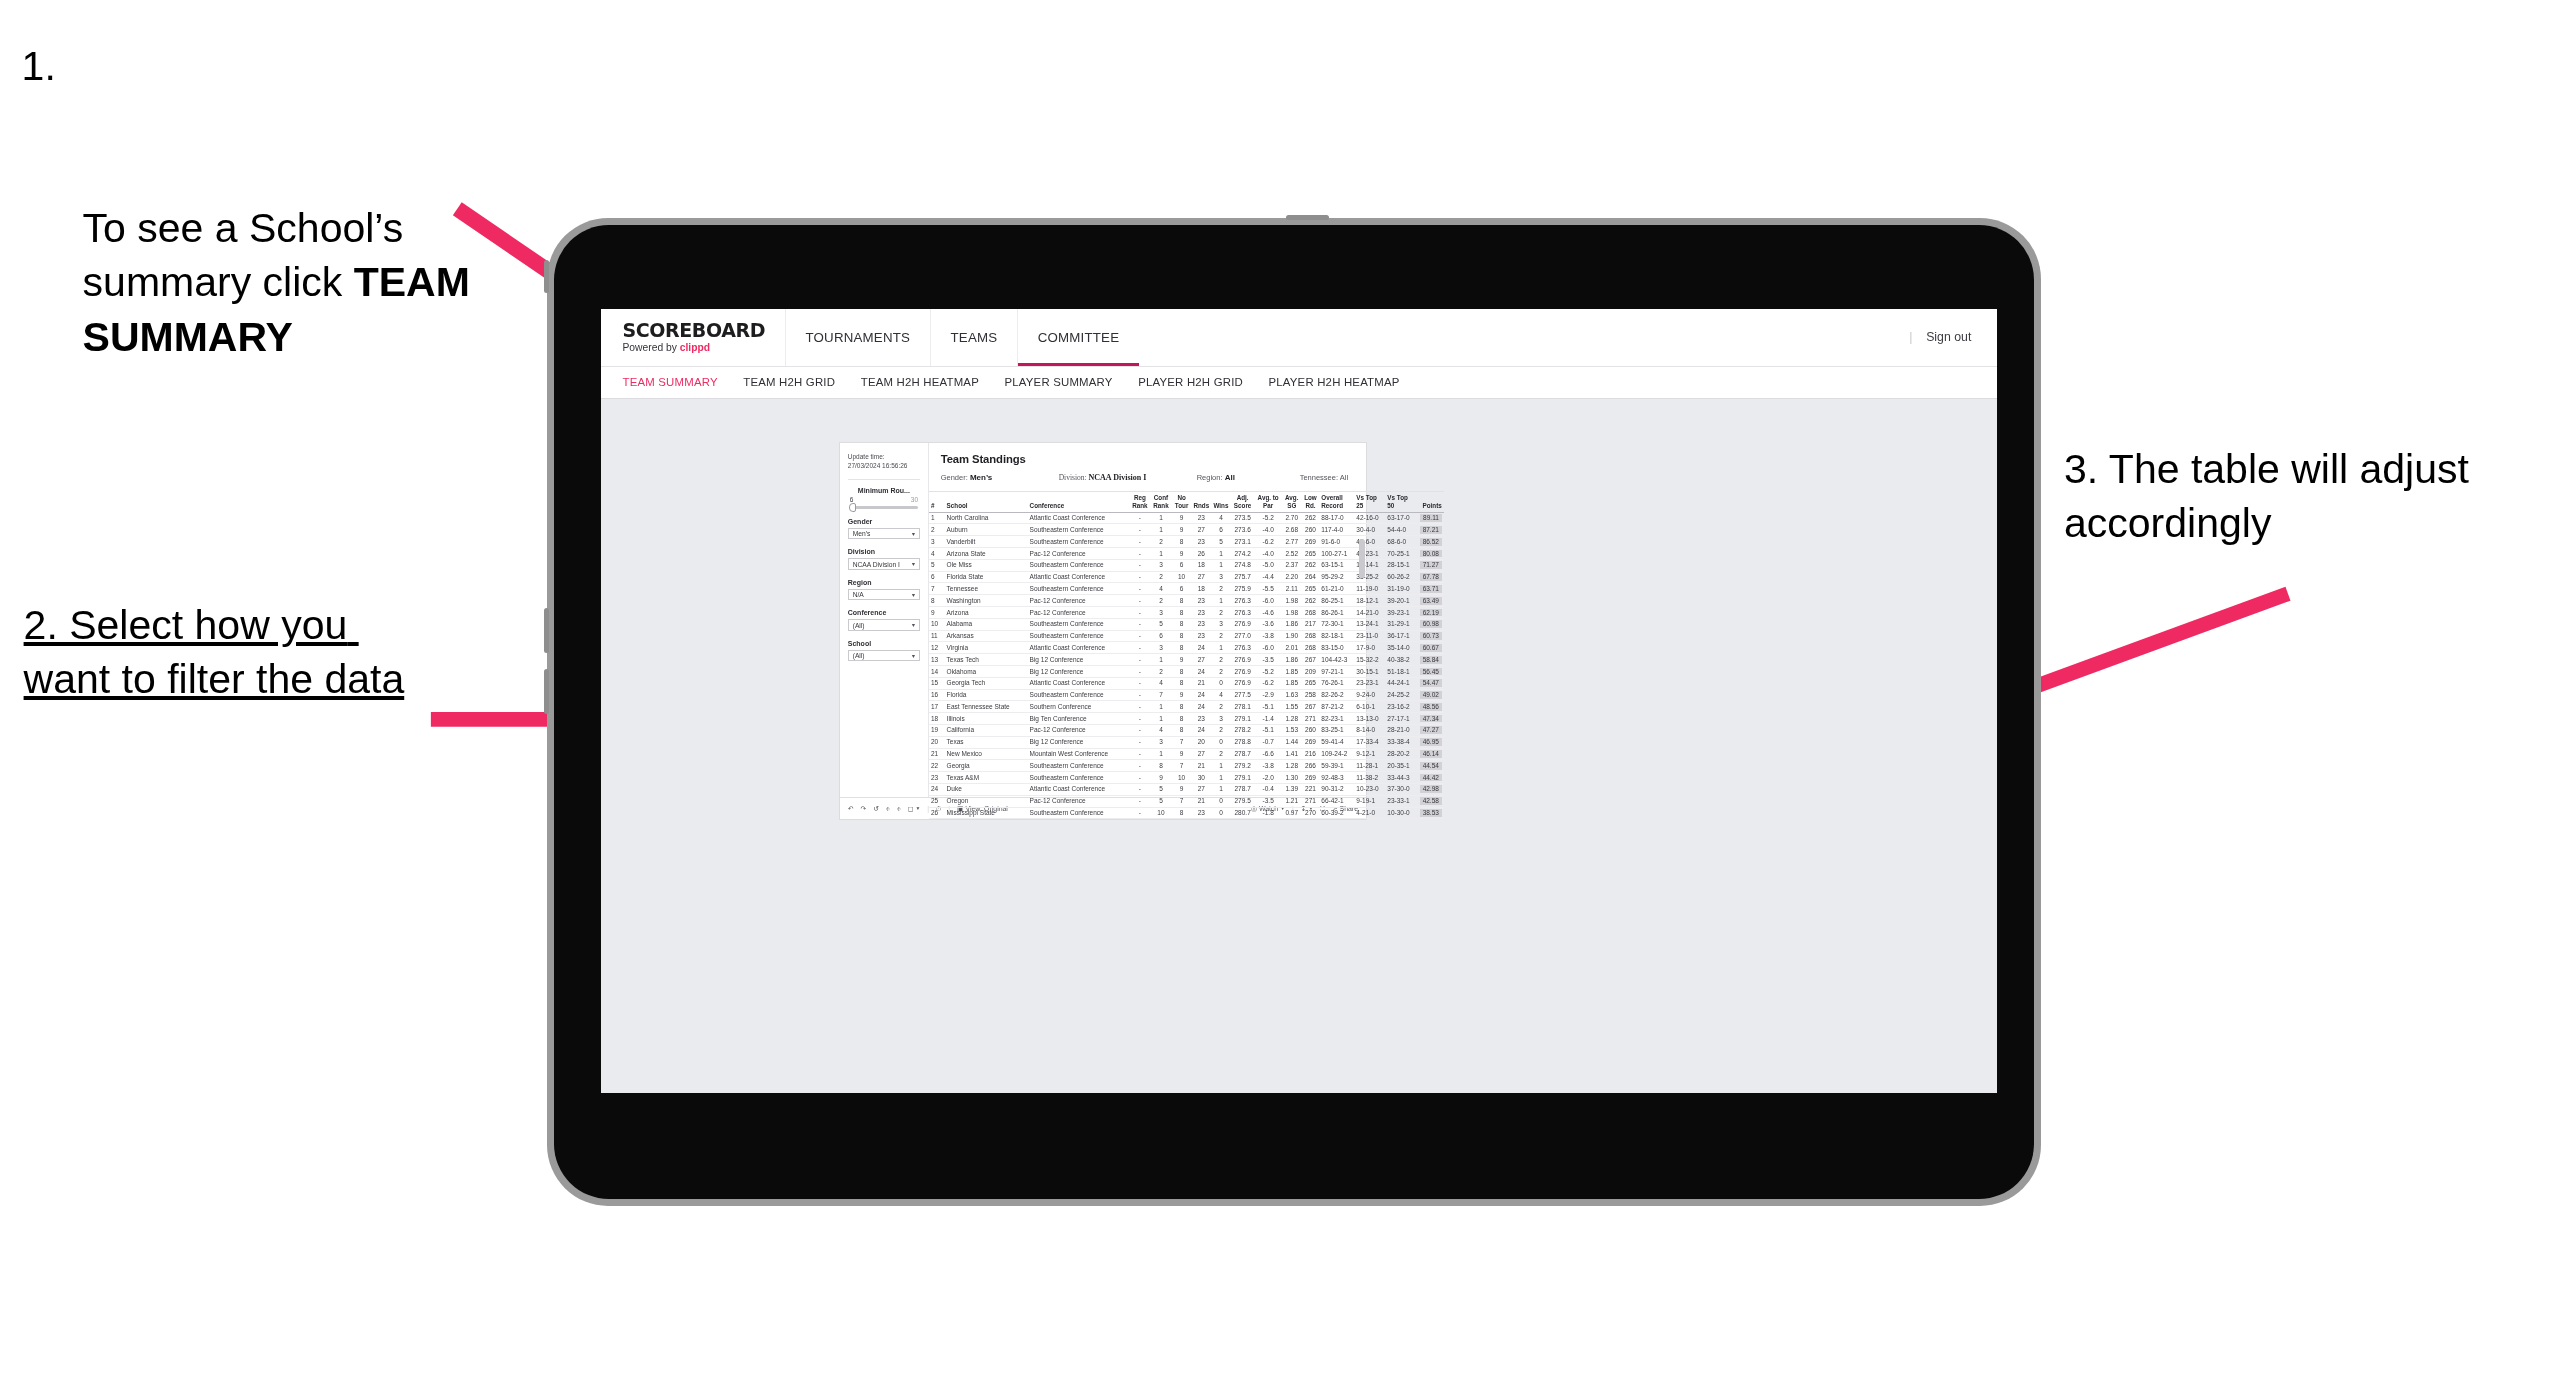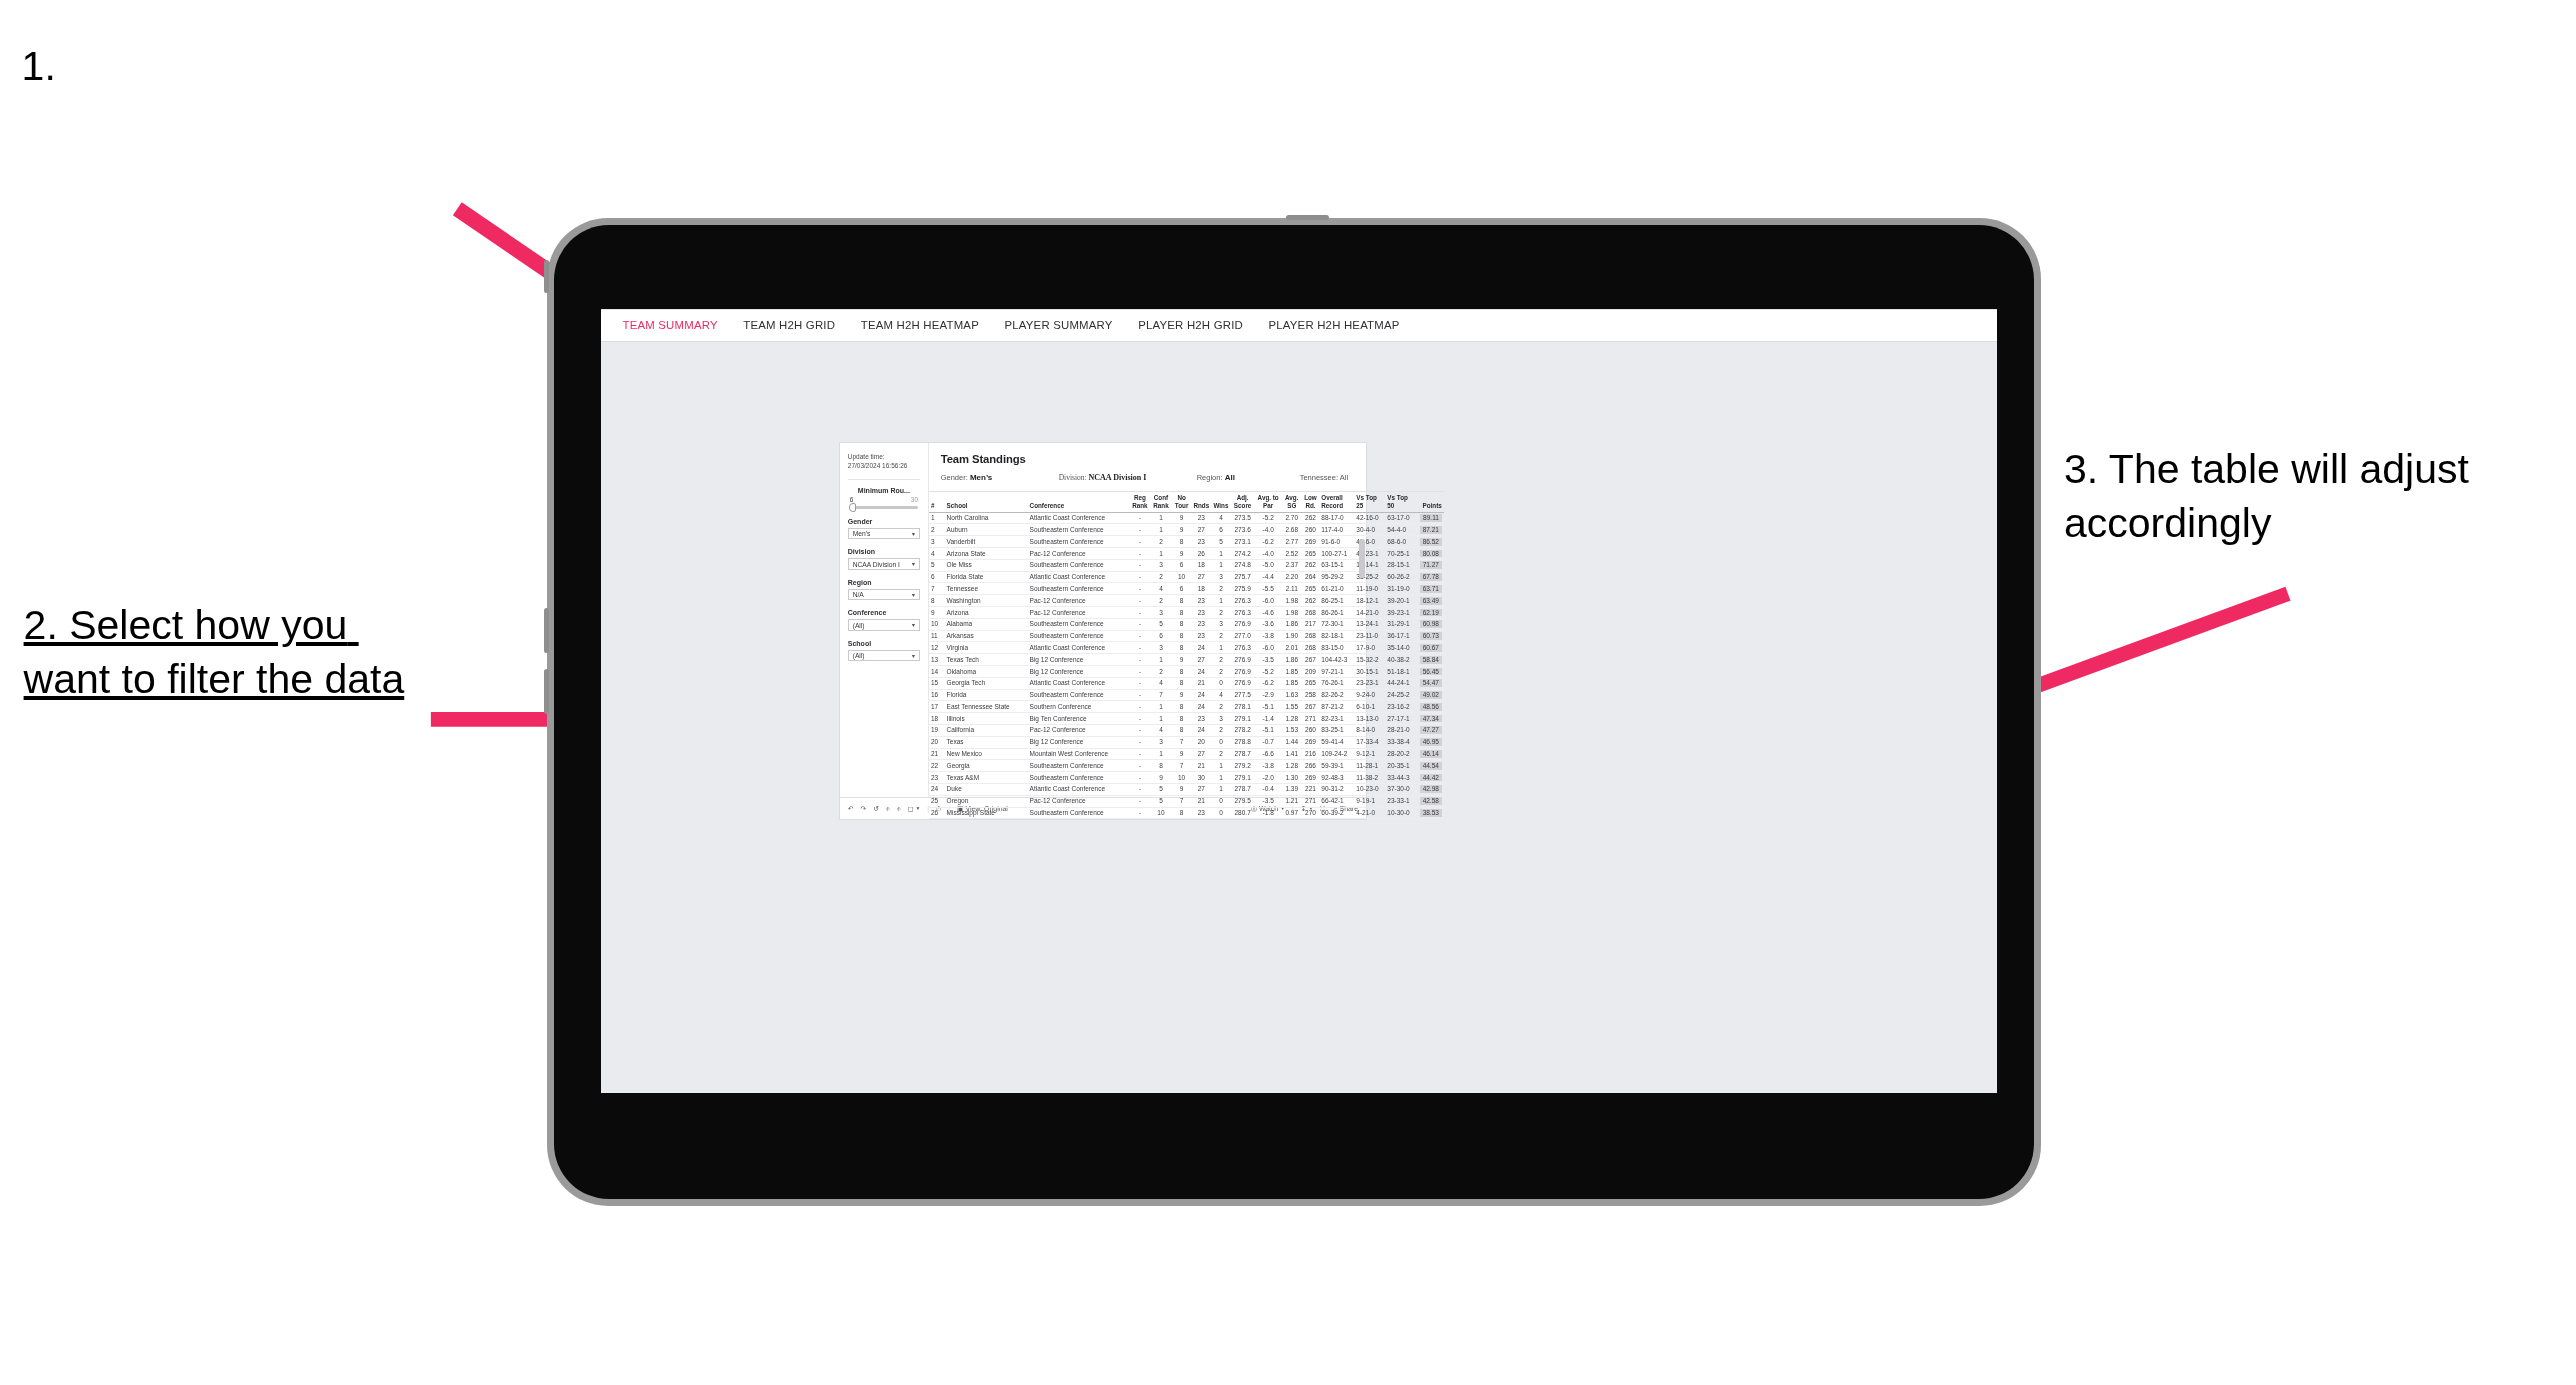--- a/index.html
+++ b/index.html
@@ -189,20 +189,21 @@
   }
   #viz-toolbar .sep { color:#d2d2d6; }
   #viz-toolbar .ti { display:flex; align-items:center; gap:2px; cursor:pointer; color:#55555c; }
   #viz-toolbar .spacer { margin-left:auto; }
 </style>
 </head>
 <body>
 
 <div class="annot" id="annot-1">
   <span class="num">1.</span>
+  <span class="body"><span>To see a School’s summary click </span><b>TEAM SUMMARY</b></span>
 </div>
 
 <div class="annot" id="annot-2">2. Select how you want to filter the data</div>
 
 <div class="annot" id="annot-3">3. The table will adjust accordingly</div>
 
 <svg class="arrow" style="left:447px; top:197px; width:246px; height:147px;" viewBox="0 0 250 150">
   <path d="M10 12 L168 120" stroke="#ef2a62" stroke-width="16" stroke-linecap="butt" fill="none"></path>
   <path d="M185 132 L130 112 L160 84 Z" fill="#ef2a62"></path>
 </svg>
@@ -219,20 +220,35 @@
 
 <div id="tablet">
   <div id="tablet-inner">
     <div class="tb-btn" style="left:-9.8px; top:35px; width:4.9px; height:33px;"></div>
     <div class="tb-btn" style="left:-9.8px; top:383px; width:4.9px; height:45px;"></div>
     <div class="tb-btn" style="left:-9.8px; top:444px; width:4.9px; height:45px;"></div>
     <div class="tb-btn" style="left:732px; top:-9.8px; width:43px; height:4.9px; border-radius:2.9px;"></div>
 
     <div id="screen">
 
+      <div id="app-header">
+        <div id="brand">
+          <div class="logo">SCOREBOARD</div>
+          <div class="powered"><span>Powered by </span><span class="clippd">clippd</span></div>
+        </div>
+        <nav class="topnav">
+          <a href="#">TOURNAMENTS</a>
+          <a href="#">TEAMS</a>
+          <a href="#" class="active">COMMITTEE</a>
+        </nav>
+        <div id="signout">
+          <span class="divider">|</span>
+          <span class="so">Sign out</span>
+        </div>
+      </div>
 
       <div id="subnav">
         <a href="#" class="active">TEAM SUMMARY</a>
         <a href="#">TEAM H2H GRID</a>
         <a href="#">TEAM H2H HEATMAP</a>
         <a href="#">PLAYER SUMMARY</a>
         <a href="#">PLAYER H2H GRID</a>
         <a href="#">PLAYER H2H HEATMAP</a>
       </div>
 

